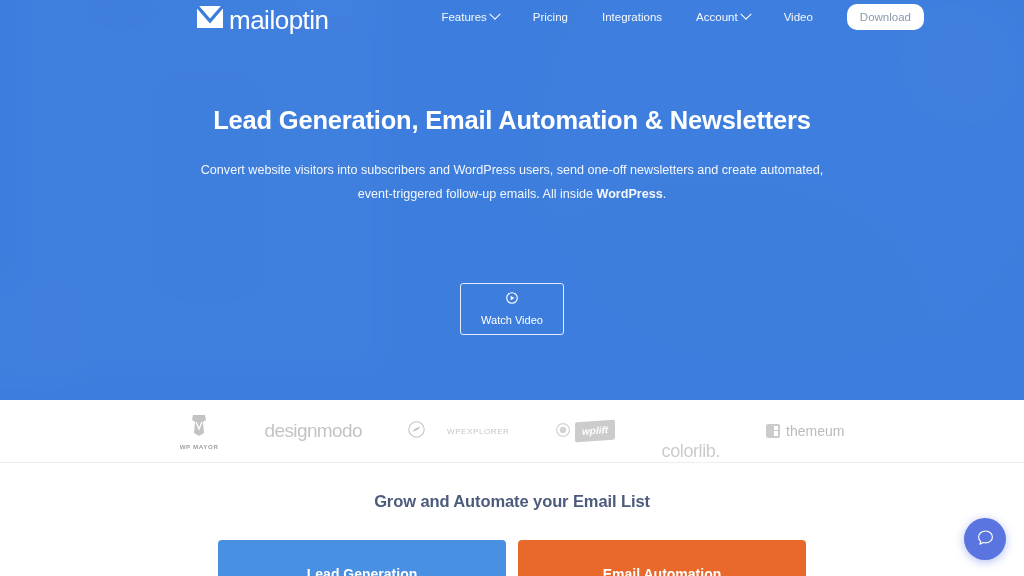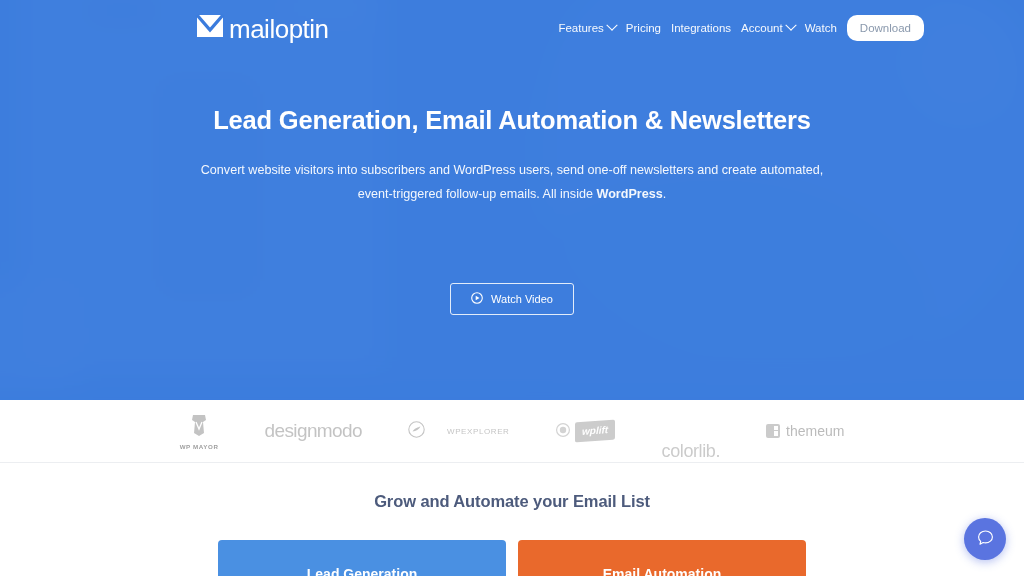--- a/index.html
+++ b/index.html
@@ -36,43 +36,43 @@
     width: 1024px;
     height: 400px;
   }
 
   
   .nav {
     position: absolute;
     top: 0; left: 0; right: 0;
     height: 56px;
     display: flex;
-    align-items: center;
-    padding: 12px 60px;
+    align-items: flex-start;
+    padding: 4px 60px;
   }
   .brand {
     display: flex;
     align-items: center;
     gap: 4px;
     margin-left: 135px;
   }
   .brand-mark { display: block; }
   .brand-name {
     color: #ffffff;
     font-size: 26px;
     letter-spacing: -0.5px;
     font-weight: 400;
     line-height: 1;
     position: relative;
     top: 1px;
   }
   .nav-links {
     display: flex;
     align-items: center;
-    gap: 10px;
+    gap: 34px;
     margin-left: auto;
     margin-right: 40px;
   }
   .nav-link {
     color: rgba(255,255,255,0.95);
     font-size: 11.5px;
     display: flex;
     align-items: center;
     gap: 4px;
     cursor: pointer;
@@ -130,20 +130,21 @@
     border: 1px solid rgba(255,255,255,0.85);
     border-radius: 3px;
     color: #ffffff;
     font-size: 11px;
     padding: 8px 20px;
     display: flex;
     align-items: center;
     gap: 8px;
     cursor: pointer;
     background: transparent;
+    flex-direction: column;
   }
 
   
   .logobar {
     position: relative;
     width: 1024px;
     height: 63px;
     background: #ffffff;
     border-bottom: 1px solid #eceef1;
     display: flex;
@@ -324,21 +325,21 @@
           <span>Pricing</span>
         </div>
         <div class="nav-link">
           <span>Integrations</span>
         </div>
         <div class="nav-link">
           <span>Account</span>
           <i class="chev"></i>
         </div>
         <div class="nav-link">
-          <span>Watch</span>
+          <span>Video</span>
         </div>
         <div class="btn-download">Download</div>
       </div>
     </nav>
 
     <div class="hero-copy">
       <h1 class="hero-title">Lead Generation, Email Automation &amp; Newsletters</h1>
       <p class="hero-sub"><span>Convert website visitors into subscribers and WordPress users, send one-off newsletters and create automated, event-triggered follow-up emails. All inside </span><b>WordPress</b><span>.</span></p>
     </div>
 

